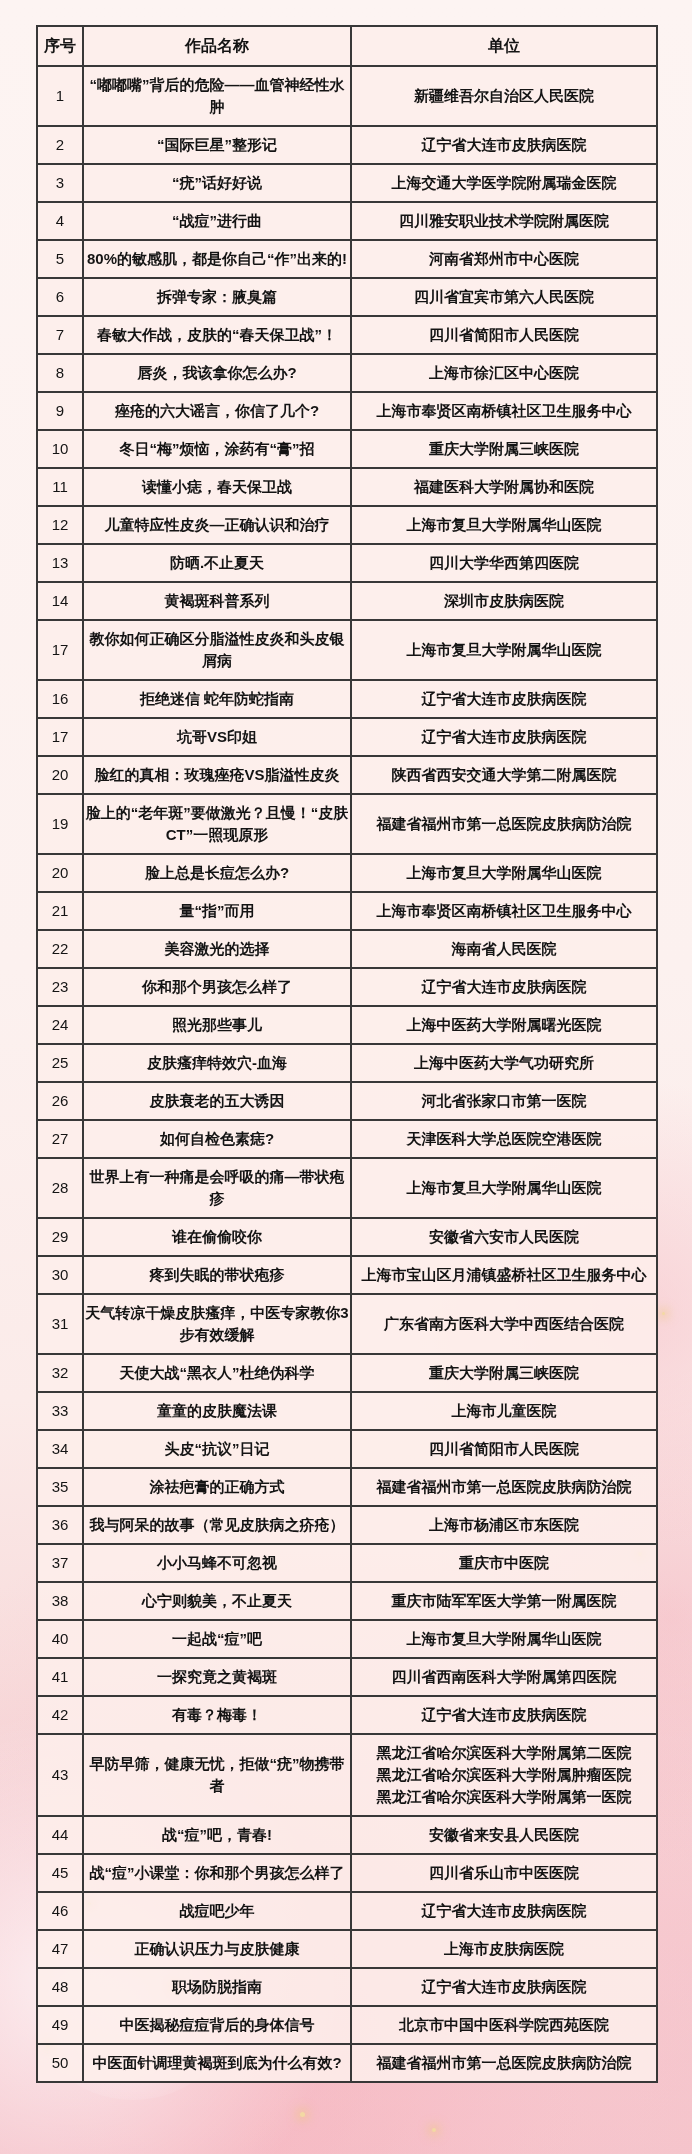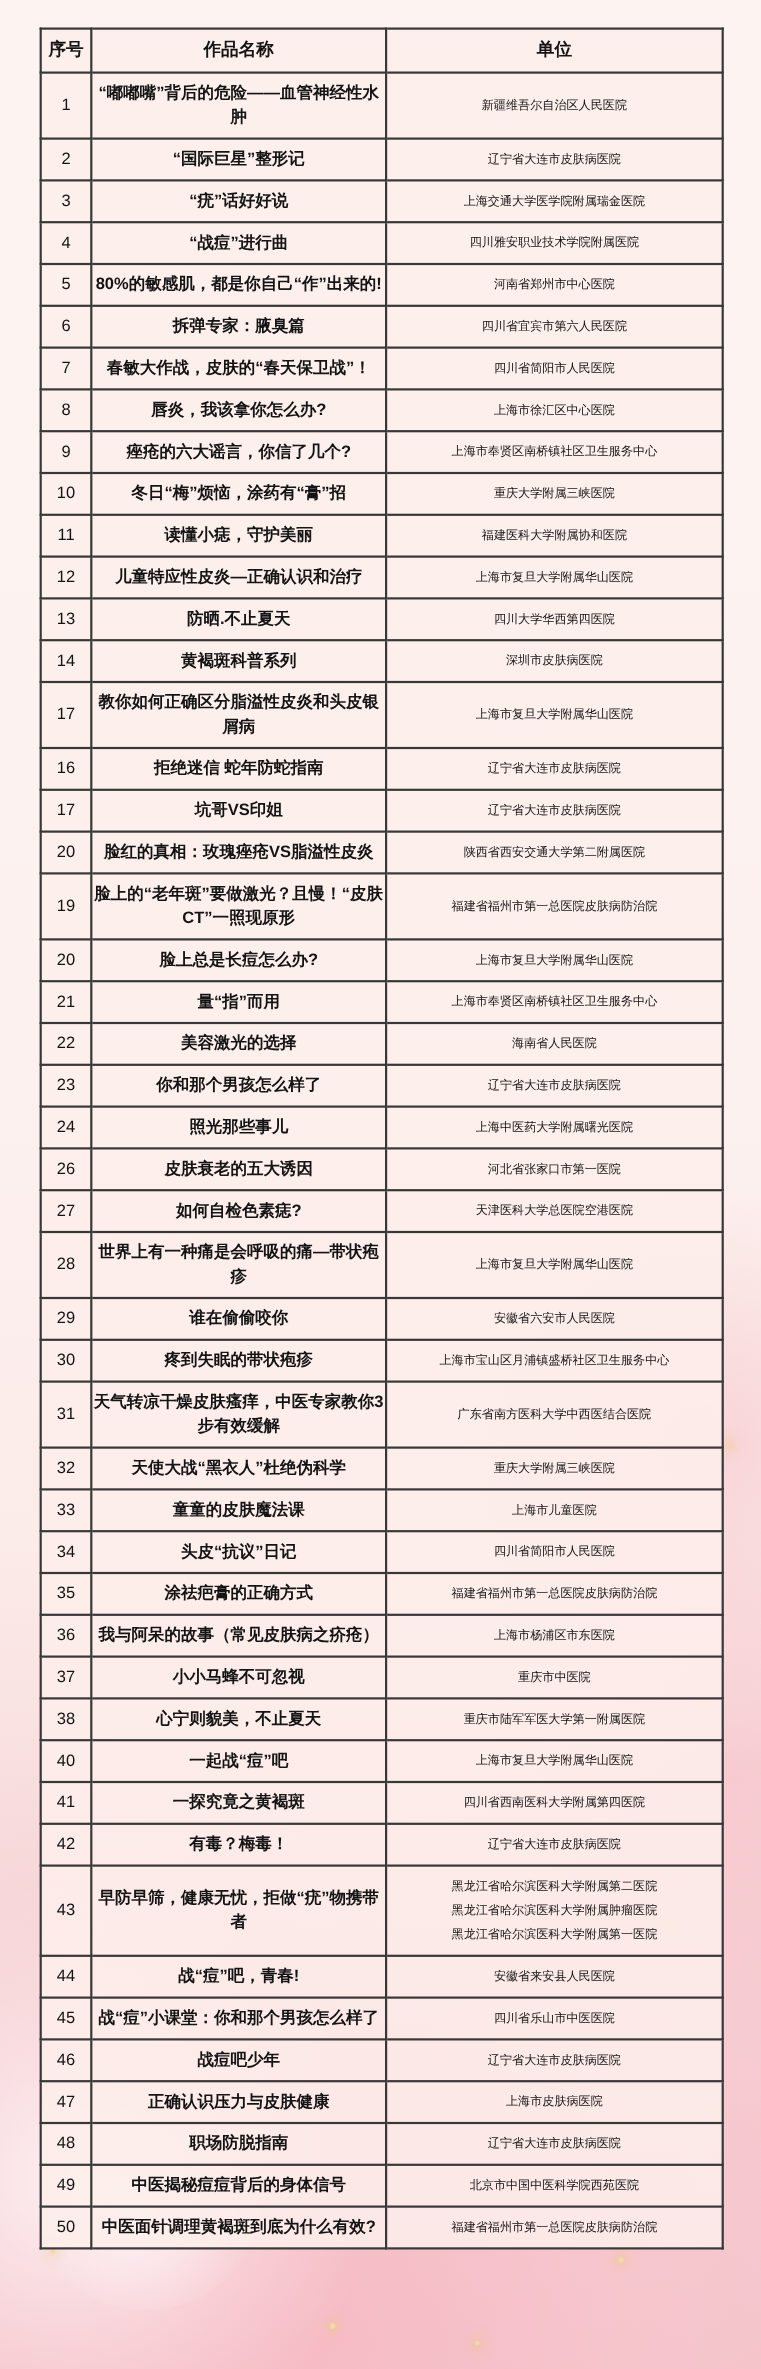--- a/index.html
+++ b/index.html
@@ -48,21 +48,21 @@
     vertical-align:middle;
   }
   table.works th{
     font-size:16px;font-weight:bold;padding:9px 2px;line-height:20px;text-align:center;
   }
   col.c-no{width:46px;}
   col.c-title{width:268px;}
   col.c-unit{width:306px;}
   td.no{font-size:15px;font-weight:400;padding:7px 2px;line-height:22px;}
   td.title{font-size:15px;font-weight:bold;padding:7px 1px;line-height:22px;}
-  td.unit{font-size:11px;font-weight:normal;padding:7px 4px;line-height:22px;white-space:pre-line;}
+  td.unit{font-size:15px;font-weight:bold;padding:7px 4px;line-height:22px;white-space:pre-line;}
 </style>
 </head>
 <body>
 
 <div class="bg"></div>
 <div class="building-glow"></div>
 <div class="sparkle s1"></div>
 <div class="sparkle s2"></div>
 <div class="sparkle s3"></div>
 <div class="sparkle s4"></div>
@@ -132,21 +132,21 @@
     <td class="title">痤疮的六大谣言，你信了几个?</td>
     <td class="unit">上海市奉贤区南桥镇社区卫生服务中心</td>
   </tr>
       <tr>
     <td class="no">10</td>
     <td class="title">冬日“梅”烦恼，涂药有“膏”招</td>
     <td class="unit">重庆大学附属三峡医院</td>
   </tr>
       <tr>
     <td class="no">11</td>
-    <td class="title">读懂小痣，守护美丽</td>
+    <td class="title">读懂小痣，春天保卫战</td>
     <td class="unit">福建医科大学附属协和医院</td>
   </tr>
       <tr>
     <td class="no">12</td>
     <td class="title">儿童特应性皮炎—正确认识和治疗</td>
     <td class="unit">上海市复旦大学附属华山医院</td>
   </tr>
       <tr>
     <td class="no">13</td>
     <td class="title">防晒.不止夏天</td>
@@ -199,20 +199,25 @@
   </tr>
       <tr>
     <td class="no">23</td>
     <td class="title">你和那个男孩怎么样了</td>
     <td class="unit">辽宁省大连市皮肤病医院</td>
   </tr>
       <tr>
     <td class="no">24</td>
     <td class="title">照光那些事儿</td>
     <td class="unit">上海中医药大学附属曙光医院</td>
+  </tr>
+      <tr>
+    <td class="no">25</td>
+    <td class="title">皮肤瘙痒特效穴-血海</td>
+    <td class="unit">上海中医药大学气功研究所</td>
   </tr>
       <tr>
     <td class="no">26</td>
     <td class="title">皮肤衰老的五大诱因</td>
     <td class="unit">河北省张家口市第一医院</td>
   </tr>
       <tr>
     <td class="no">27</td>
     <td class="title">如何自检色素痣?</td>
     <td class="unit">天津医科大学总医院空港医院</td>

